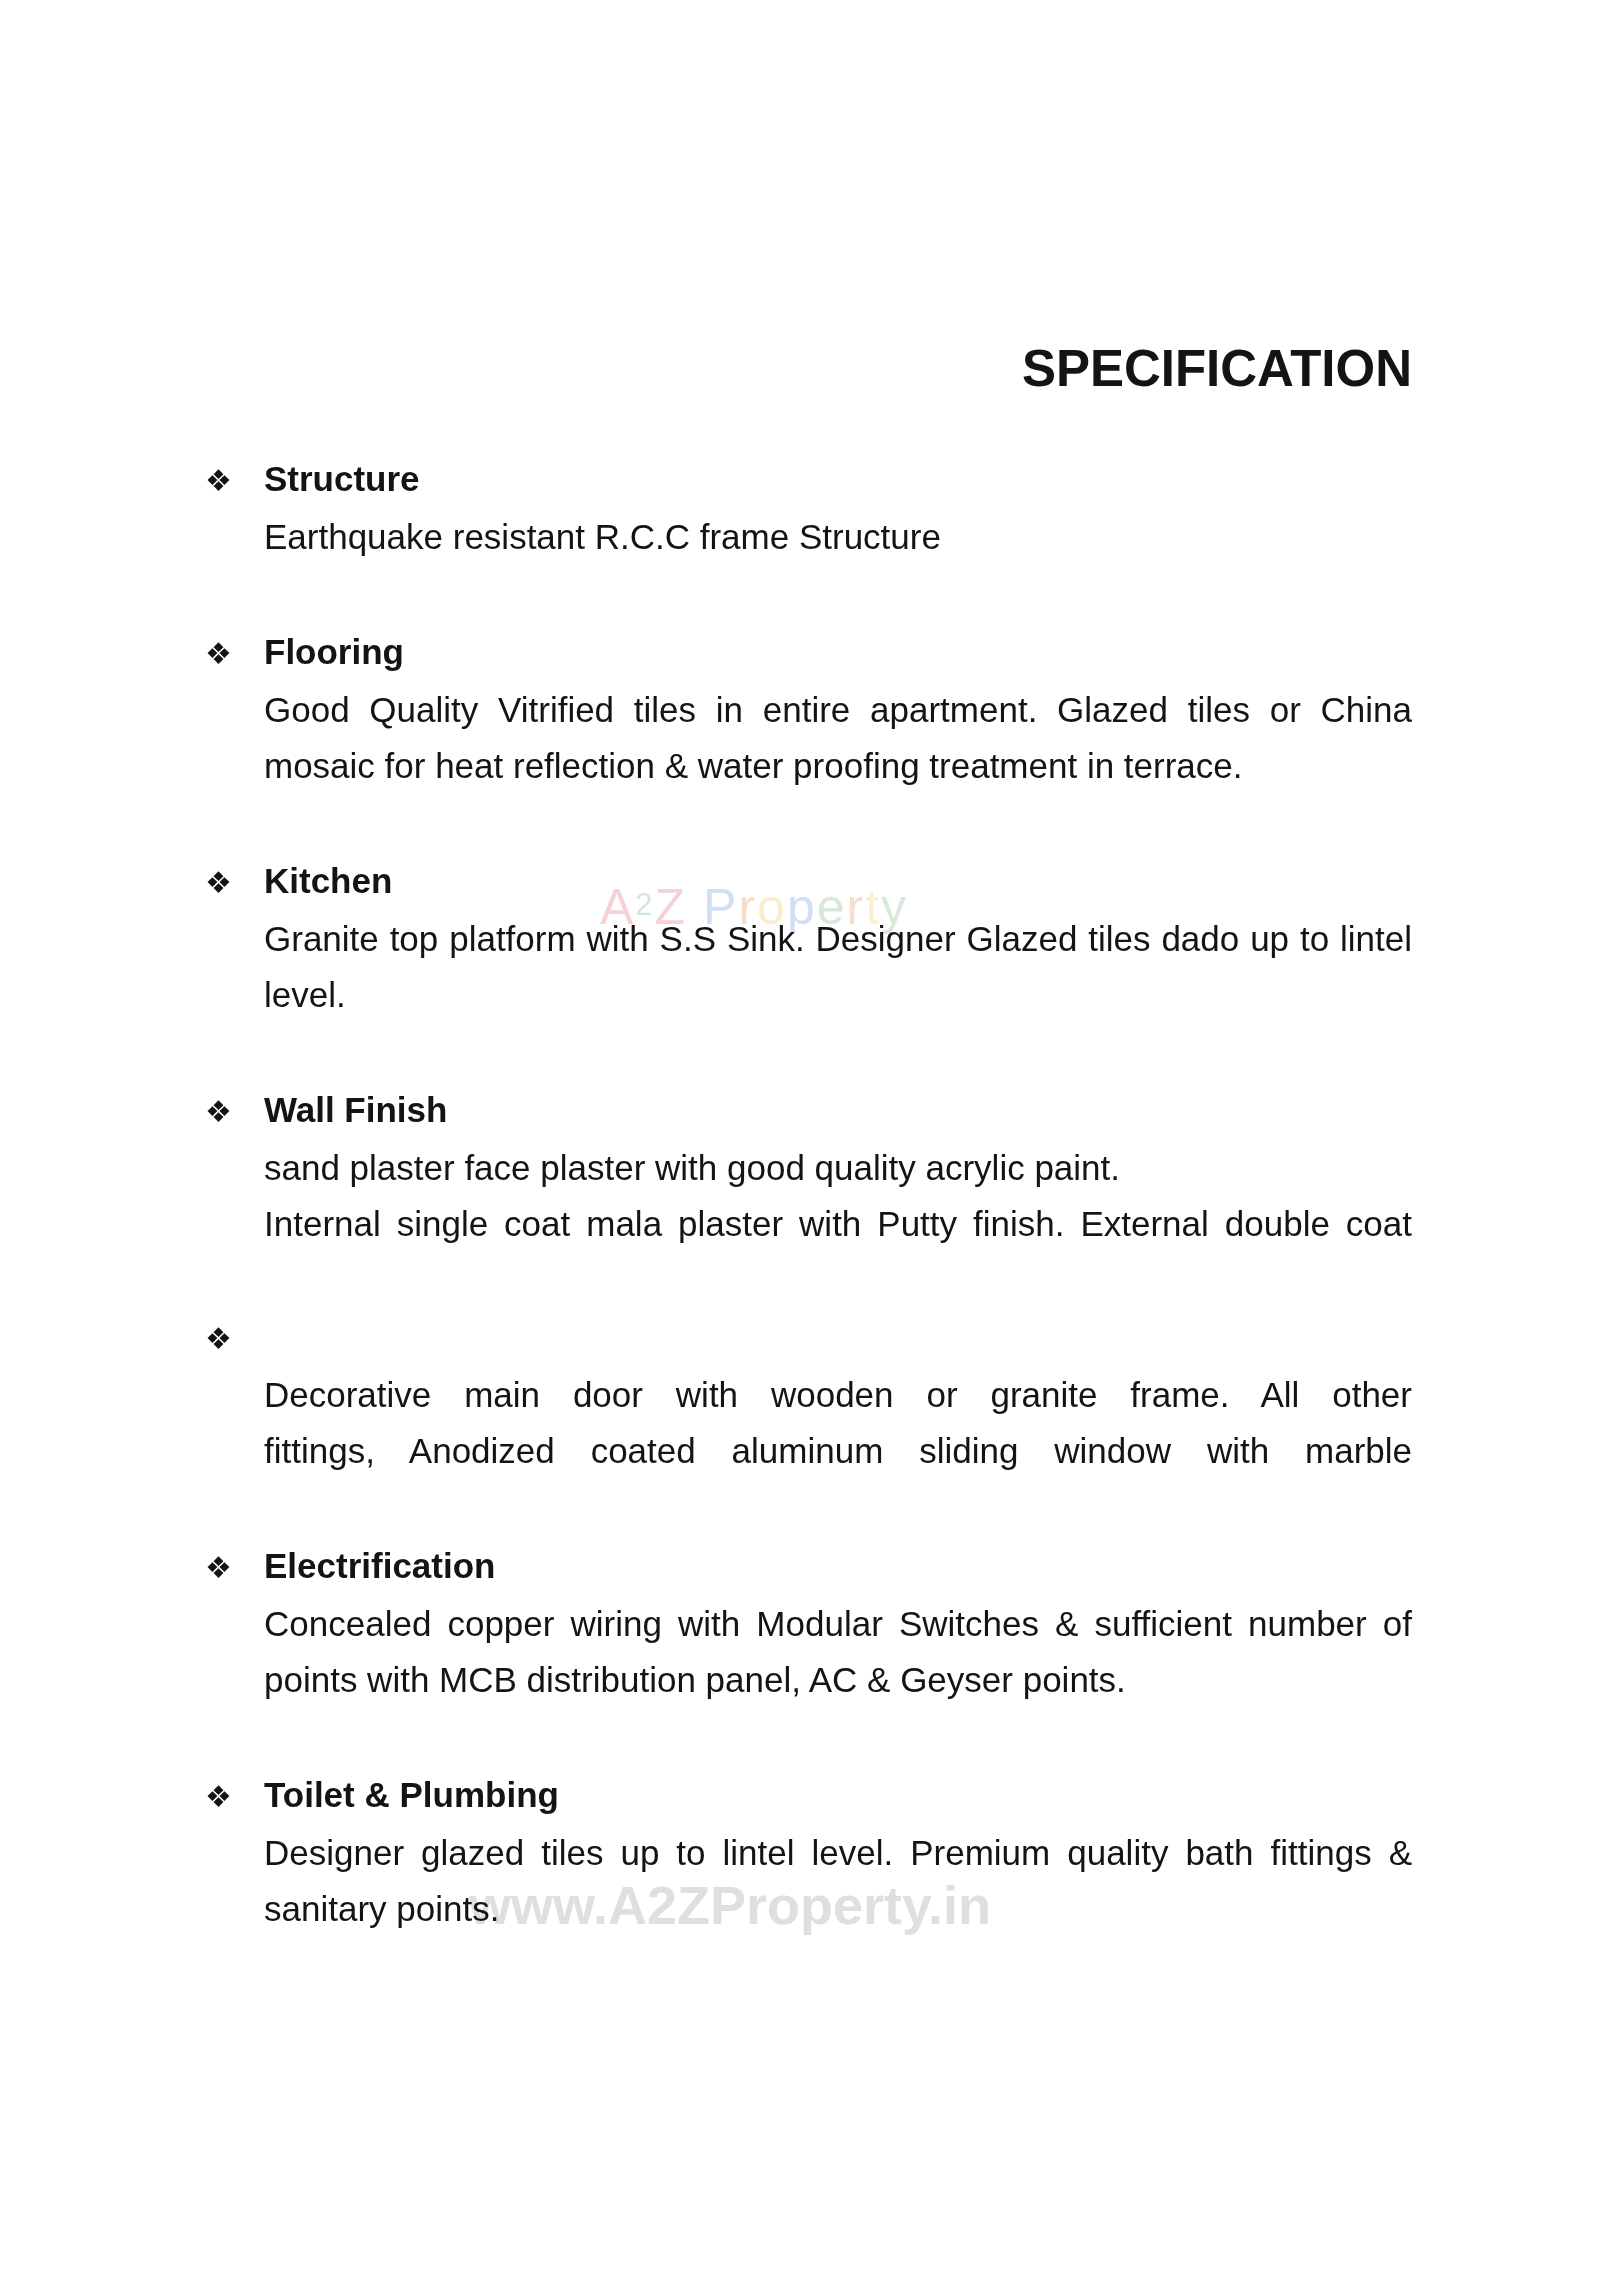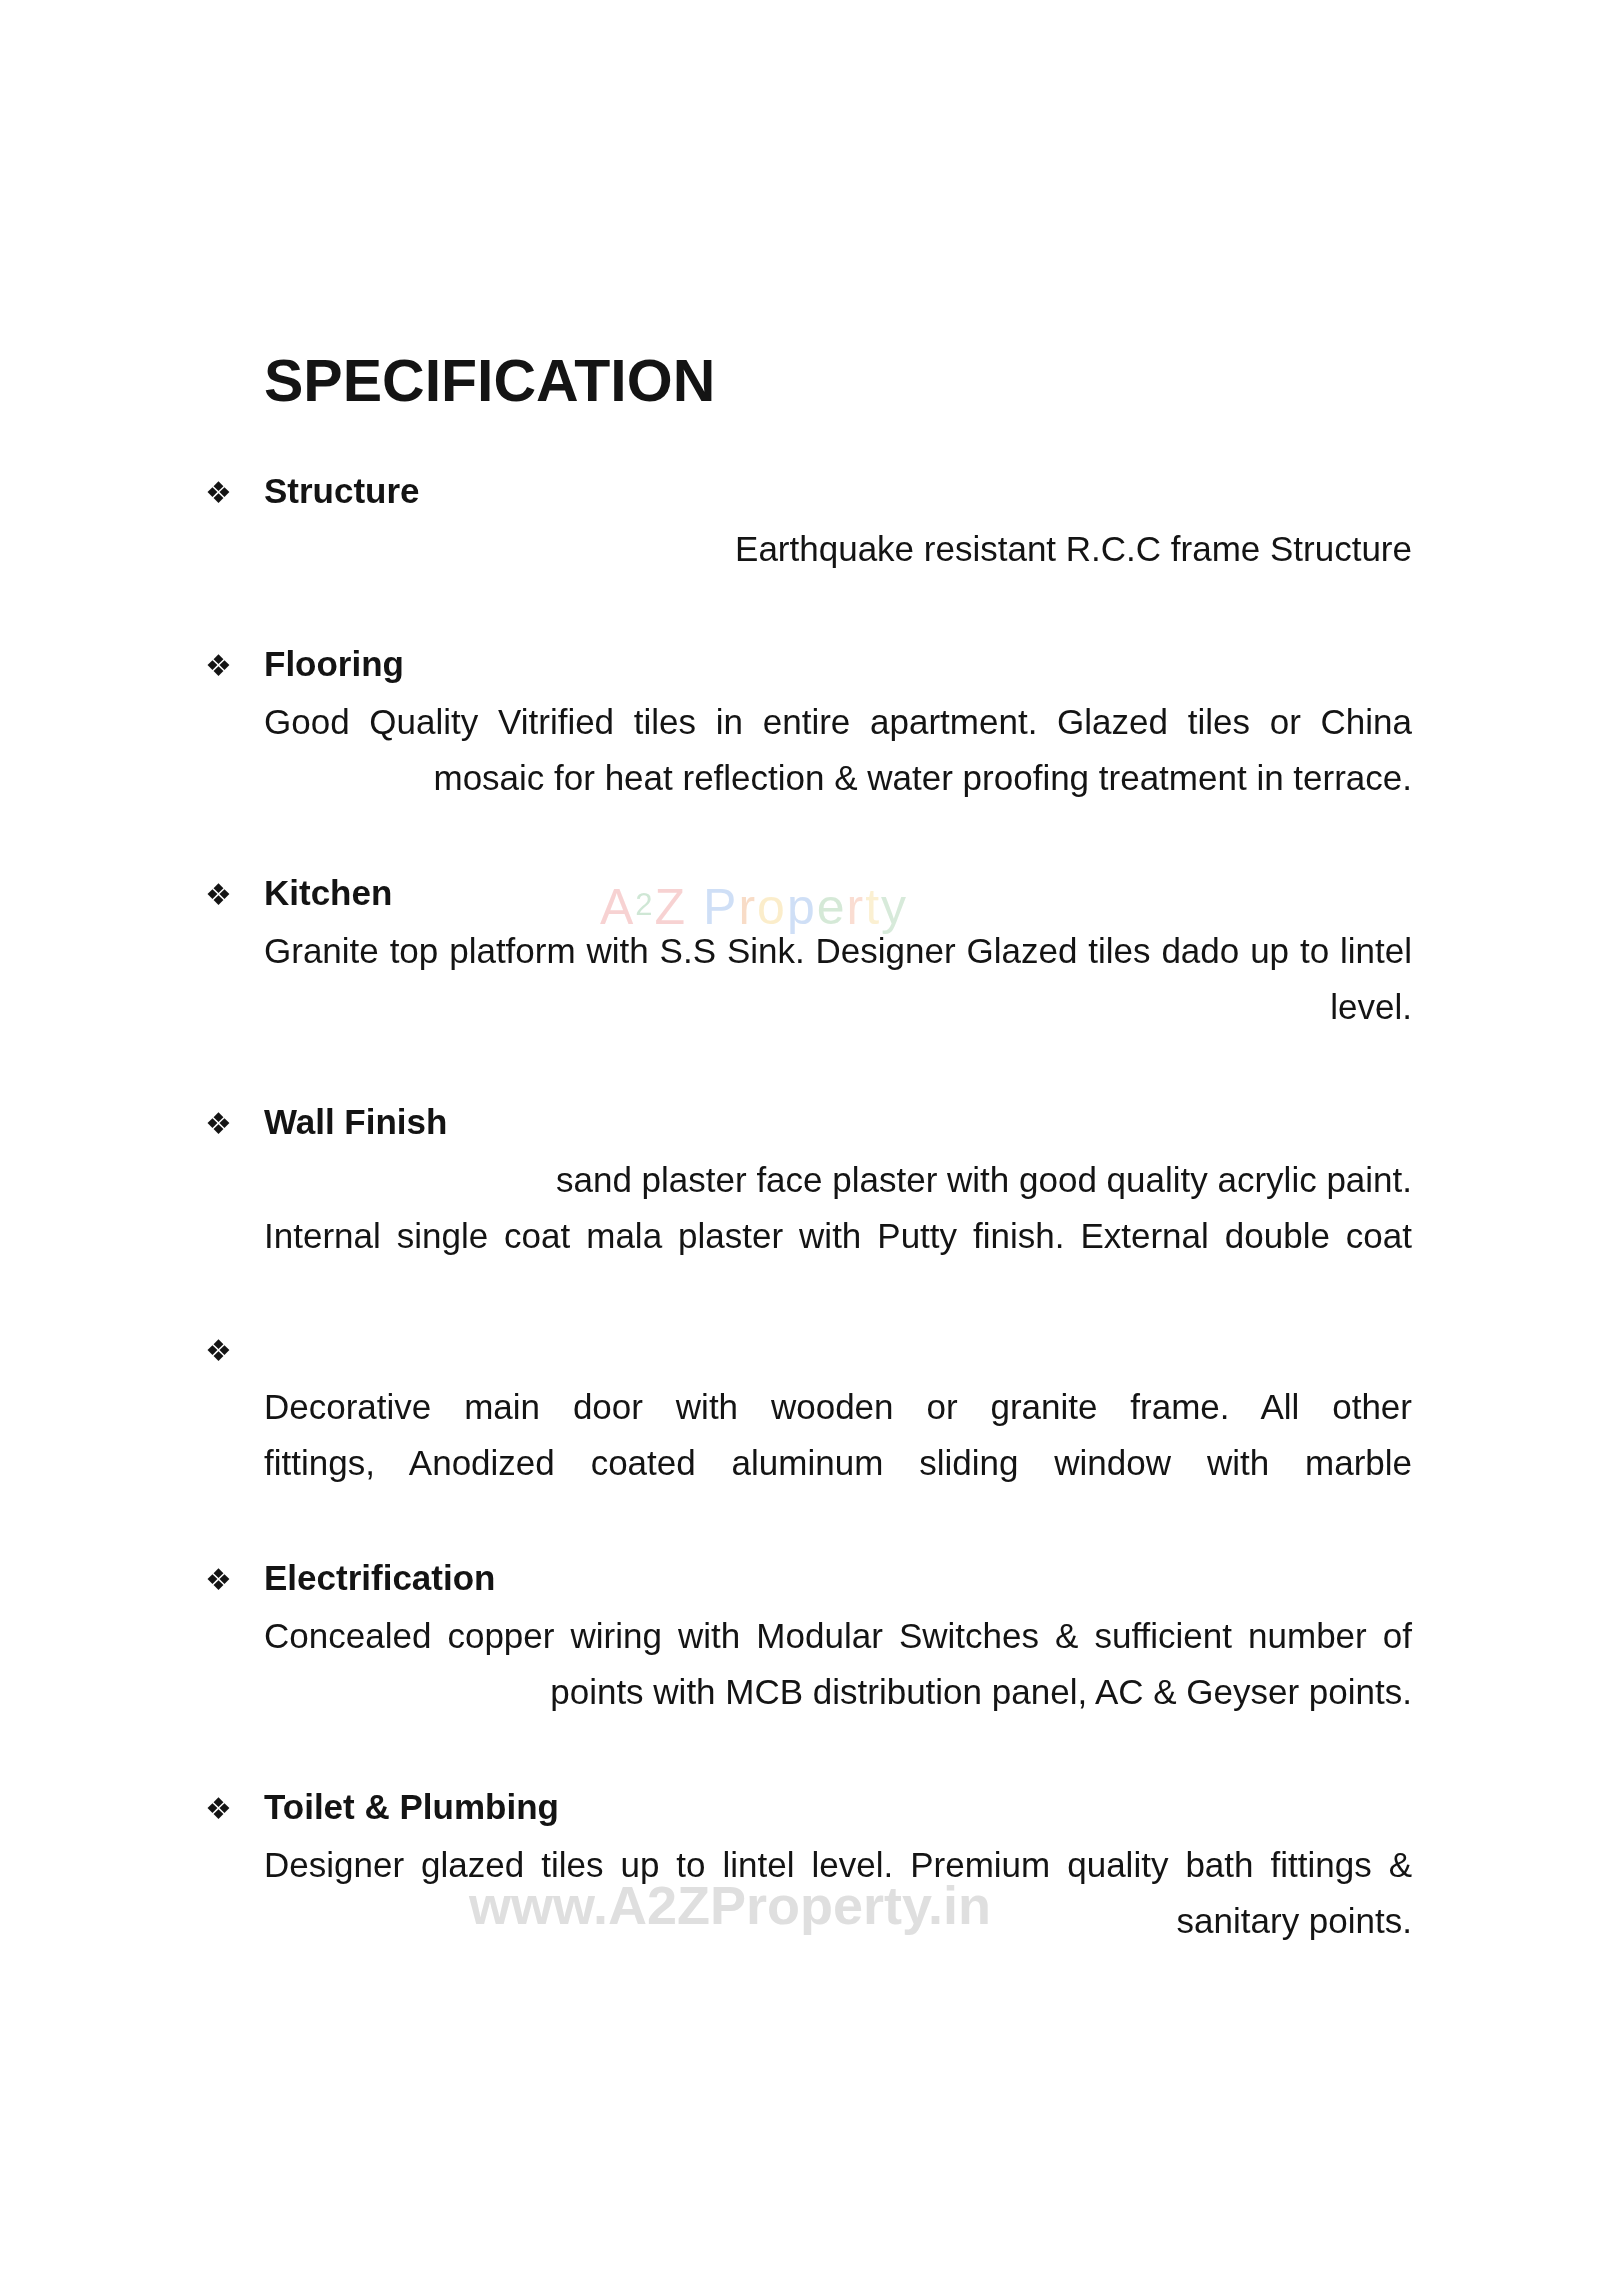--- a/index.html
+++ b/index.html
@@ -45,23 +45,23 @@
 
   
   .content {
     position: absolute;
     left: 205px;
     top: 326px;
     width: 1207px;
     z-index: 1;
   }
   .doc-title {
-    margin: 16px 0 43px 59px;   
-    text-align: left;
-    font-size: 59px;
+    margin: 4px 0 43px 59px;   
+    text-align: right;
+    font-size: 51px;
     font-weight: 700;
     line-height: 78px;
     letter-spacing: 0px;
   }
   .section { margin-bottom: 59px; }
   .heading-row {
     display: flex;
     align-items: baseline;
     font-size: 35px;
     font-weight: 700;
@@ -72,21 +72,21 @@
     width: 59px;
     font-size: 30px;
     font-weight: 400;
     font-family: "DejaVu Sans", sans-serif;
   }
   .body { margin-left: 59px; }
   .line {
     font-size: 35px;
     font-weight: 400;
     line-height: 56px;
-    text-align: right;
+    text-align: left;
   }
   .line.justify {
     text-align: justify;
     text-align-last: justify;
   }
 </style>
 </head>
 <body>
 
 <div class="page">

